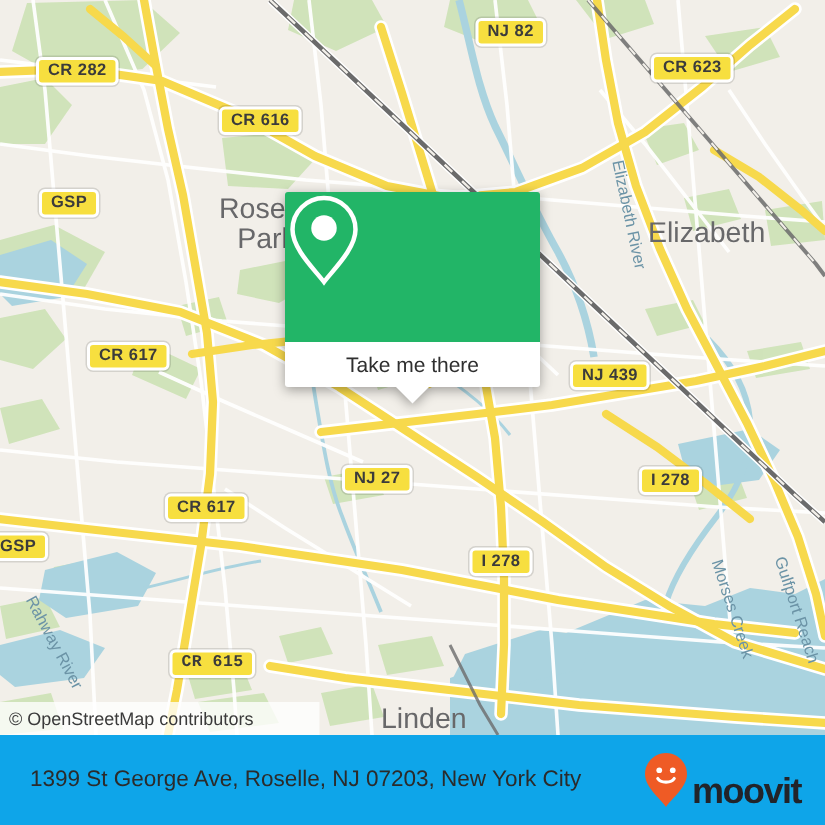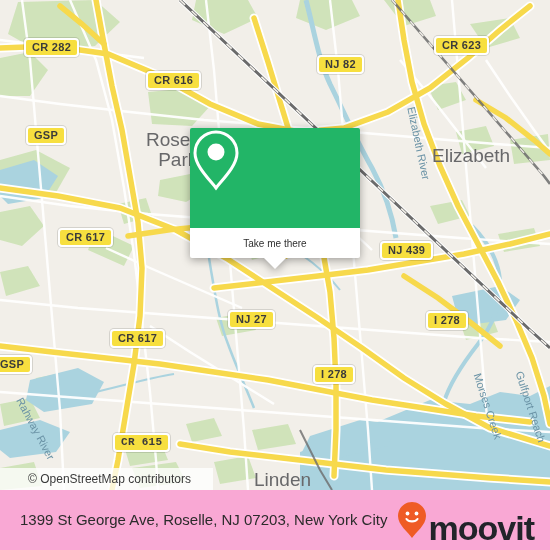--- a/index.html
+++ b/index.html
@@ -20,42 +20,42 @@
 
   
   .shield{position:absolute;background:#f7df3f;border:2px solid #fff;
           border-radius:4px;color:#3b3b3b;font-size:11px;font-weight:bold;
           padding:1px 6px 2px 6px;letter-spacing:.3px;white-space:nowrap;
           box-shadow:0 0 0 1px rgba(0,0,0,.12);}
 
   
   .attrib{position:absolute;left:0;bottom:0;height:22px;width:213px;
           background:rgba(255,255,255,.78);display:flex;align-items:center;
-          padding-left:6px;box-sizing:border-box;justify-content:center;}
+          padding-left:6px;box-sizing:border-box;}
   .attrib span{font-size:12px;color:#3a3a3a;}
 
   
   .card{position:absolute;left:190px;top:128px;width:170px;
         filter:drop-shadow(0 2px 4px rgba(0,0,0,.35));}
   .card-head{height:100px;background:#22b567;display:flex;align-items:center;
              justify-content:center;border-radius:2px 2px 0 0;}
   .card-foot{height:30px;background:#fff;display:flex;align-items:center;
              justify-content:center;border-radius:0 0 2px 2px;}
-  .card-foot span{font-size:10px;color:#2f2f2f;}
+  .card-foot span{font-size:14px;color:#2f2f2f;}
   .tail{position:absolute;left:50%;top:130px;margin-left:-11px;width:0;height:0;
         border-left:11px solid transparent;border-right:11px solid transparent;
         border-top:11px solid #fff;}
 
   
   .footer{position:absolute;left:0;top:490px;width:550px;height:60px;
-          background:#f9a8d4;display:flex;align-items:center;
+          background:#0ea5e9;display:flex;align-items:center;
           justify-content:space-between;padding:0 16px 0 20px;box-sizing:border-box;}
   .addr{font-size:15px;color:#2b2b2b;line-height:1.45;max-width:400px;}
   .brand{display:flex;align-items:center;gap:2px;}
-  .brand .bname{font-size:34px;font-weight:bold;color:#22242a;letter-spacing:-1px;margin-top:16px;}
+  .brand .bname{font-size:24px;font-weight:bold;color:#22242a;letter-spacing:-1px;margin-top:16px;}
 </style>
 </head>
 <body>
 
 <div id="app">
 
   <div class="map">
 
     <svg width="550" height="490" viewBox="0 0 550 490">
 
@@ -173,21 +173,21 @@
     <div class="mlabel city" style="left:254px;top:470px;">Linden</div>
 
     <div class="mlabel water" style="left:416px;top:106px;transform:rotate(78deg);transform-origin:left top;">Elizabeth River</div>
     <div class="mlabel water" style="left:24px;top:396px;transform:rotate(62deg);transform-origin:left top;">Rahway River</div>
     <div class="mlabel water" style="left:482px;top:372px;transform:rotate(72deg);transform-origin:left top;">Morses Creek</div>
     <div class="mlabel water" style="left:524px;top:370px;transform:rotate(72deg);transform-origin:left top;">Gulfport Reach</div>
 
     <div class="shield" style="left:24px;top:38px;">CR 282</div>
     <div class="shield" style="left:146px;top:71px;">CR 616</div>
     <div class="shield" style="left:26px;top:126px;">GSP</div>
-    <div class="shield" style="left:317px;top:12px;margin-top:43px;">NJ 82</div>
+    <div class="shield" style="left:317px;top:12px;">NJ 82</div>
     <div class="shield" style="left:434px;top:36px;">CR 623</div>
     <div class="shield" style="left:58px;top:228px;">CR 617</div>
     <div class="shield" style="left:228px;top:286px;margin-top:24px;">NJ 27</div>
     <div class="shield" style="left:380px;top:241px;">NJ 439</div>
     <div class="shield" style="left:426px;top:311px;">I 278</div>
     <div class="shield" style="left:110px;top:329px;">CR 617</div>
     <div class="shield" style="left:313px;top:365px;">I 278</div>
     <div class="shield" style="left:113px;top:433px;font-family:Liberation Mono, monospace;">CR 615</div>
     <div class="shield" style="left:-8px;top:355px;">GSP</div>
 

